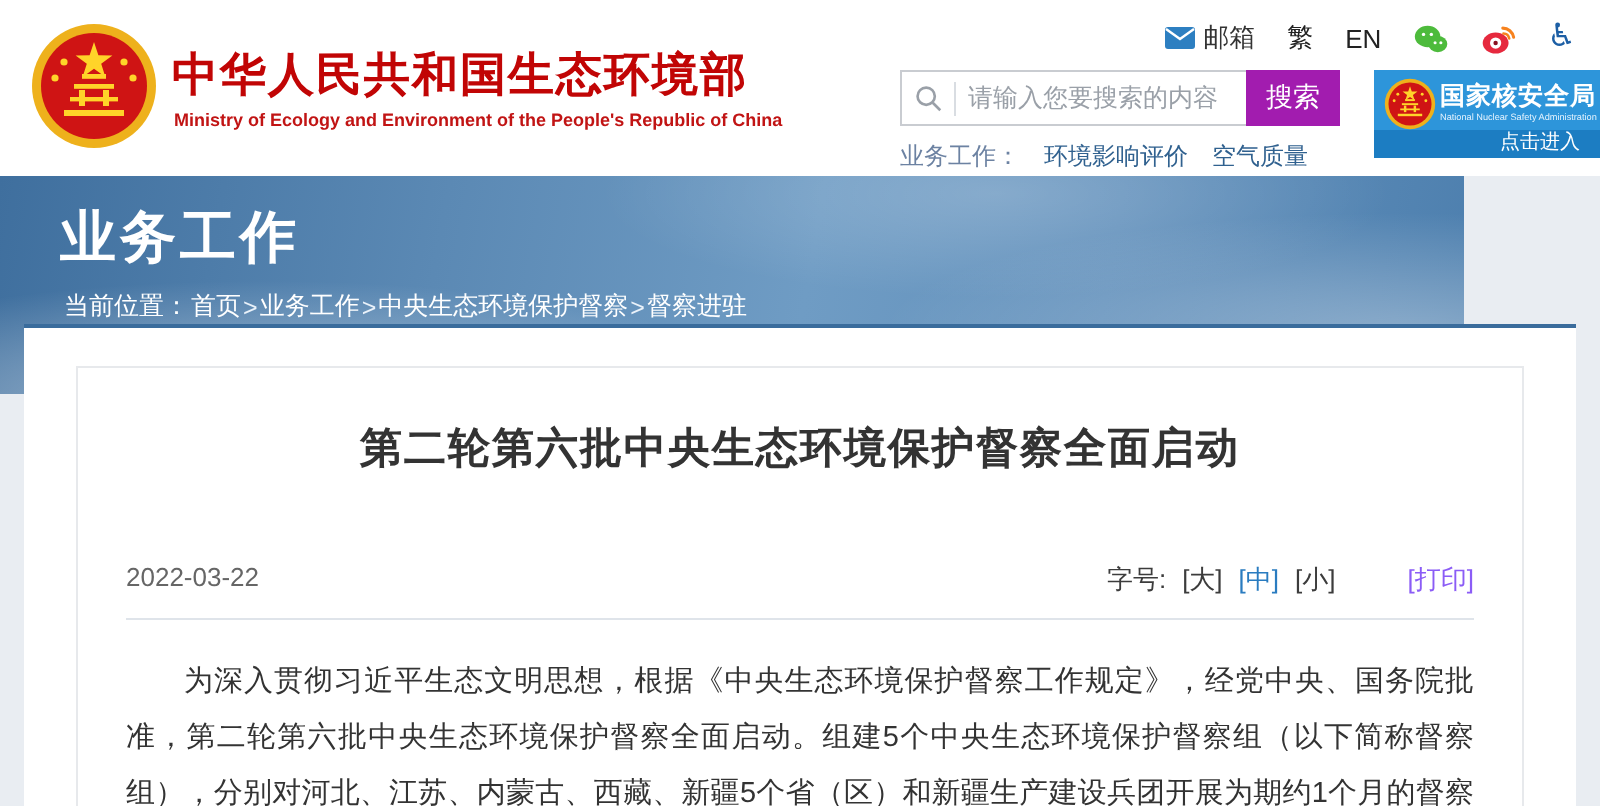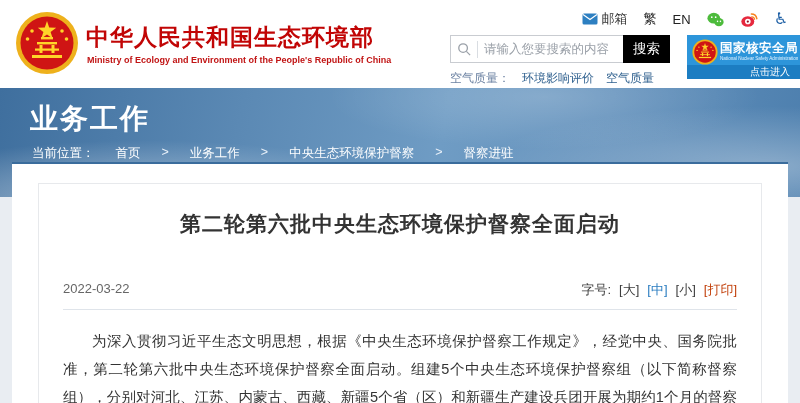--- a/index.html
+++ b/index.html
@@ -17,56 +17,56 @@
   .utils .u-item { display:flex; align-items:center; gap:4px; cursor:pointer; }
   .u-lang { font-size:13px; color:#222; }
   .wheel { font-size:16px; color:#1d5fa5; line-height:1; }
 
   .search-wrap { position:absolute; left:450px; top:35px; width:220px; }
   .search-box { display:flex; align-items:center; height:28px; border:1px solid #c9ccd1; background:#fff; }
   .search-box .mag { padding:0 5px 0 6px; display:flex; align-items:center; }
   .search-box .sep { width:1px; height:17px; background:#d9dde2; }
   .search-box input { flex:1; min-width:0; border:none; outline:none; font-size:12.5px; color:#333; padding:0 6px; font-family:inherit; }
   .search-box input::placeholder { color:#9aa0a8; }
-  .search-btn { width:47px; height:28px; margin:-1px -1px -1px 0; background:#000000; color:#fff; font-size:13.5px; border:none; cursor:pointer; font-family:inherit; }
+  .search-btn { width:47px; height:28px; margin:-1px -1px -1px 0; background:#a21caf; color:#fff; font-size:13.5px; border:none; cursor:pointer; font-family:inherit; }
   .hot-row { margin-top:7px; font-size:12px; display:flex; gap:12px; white-space:nowrap; }
   .hot-label { color:#6c82a2; }
   .hot-link { color:#30618f; cursor:pointer; text-decoration:none; }
 
   .nuclear { position:absolute; left:687px; top:35px; width:132px; height:44px; background:#2d95da; cursor:pointer; overflow:hidden; }
   .nuclear .n-emblem { position:absolute; left:5px; top:4px; }
   .nuclear .n-title { position:absolute; left:33px; top:5px; color:#fff; font-weight:bold; font-size:12.5px; white-space:nowrap; letter-spacing:.5px; }
   .nuclear .n-sub { position:absolute; left:33px; top:21px; color:#e6f4ff; font-size:4.6px; white-space:nowrap; }
   .nuclear .n-strip { position:absolute; left:0; bottom:0; width:100%; height:14px; background:#1c7dc2; color:#fff; font-size:10px; text-align:center; line-height:14px; padding-left:34px; }
 
   
-  .banner { position:absolute; top:88px; left:0; width:800px; height:109px;
+  .banner { position:absolute; top:88px; left:0; width:732px; height:109px;
     background:
       radial-gradient(60% 95% at 18% 105%, rgba(255,255,255,.5) 0%, rgba(255,255,255,0) 60%),
       radial-gradient(45% 80% at 68% 8%, rgba(255,255,255,.2) 0%, rgba(255,255,255,0) 60%),
       radial-gradient(55% 85% at 96% 72%, rgba(255,255,255,.33) 0%, rgba(255,255,255,0) 65%),
       linear-gradient(100deg,#3f6f9e 0%,#5b89b4 30%,#6f9cc4 55%,#6391bc 75%,#4d7fae 100%);
   }
   .banner-title { position:absolute; left:30px; top:12px; color:#fff; font-size:28px; font-weight:bold; letter-spacing:2px; }
-  .breadcrumb { position:absolute; left:32px; top:57px; color:#fff; font-size:12.5px; display:flex; gap:21px; white-space:nowrap; }
+  .breadcrumb { position:absolute; left:32px; top:57px; color:#fff; font-size:12.5px; display:flex; gap:1px; align-items:center; white-space:nowrap; }
   .breadcrumb .bc-link { color:#fff; cursor:pointer; text-decoration:none; }
   .breadcrumb .bc-sep { color:#eaf2fa; }
 
   
   .content-outer { position:absolute; left:12px; top:162px; width:776px; height:241px; background:#fff; border-top:2px solid #3a6c9c; }
   .content-card { position:absolute; left:38px; top:183px; width:724px; height:220px; background:#fff; border:1px solid #e7e9ec; border-bottom:none; padding:0 24px; }
 
   .article-title { margin-top:26px; text-align:center; font-size:21px; font-weight:bold; color:#333; letter-spacing:1px; }
   .meta-row { margin-top:43px; display:flex; justify-content:space-between; align-items:flex-start; font-size:13px; }
   .article-date { color:#666; }
   .meta-right { display:flex; align-items:center; gap:8px; color:#3c3c3c; }
   .fs-label { color:#3c3c3c; }
   .fs-item { cursor:pointer; color:#3c3c3c; }
   .fs-item.active { color:#2a7cc0; }
-  .print-btn { cursor:pointer; color:#c2410c; }
+  .print-btn { margin-left:28px; cursor:pointer; color:#8b5cf6; }
   .rule { margin-top:10px; border:none; border-top:1px solid #dfe4ea; height:0; }
   .article-body { margin-top:17px; font-size:14.5px; color:#333; line-height:28px; text-align:justify; }
   .article-body p { text-indent:2em; }
 
   .hidden-defs { position:absolute; width:0; height:0; overflow:hidden; }
 </style>
 </head>
 <body>
 
 <svg class="hidden-defs" aria-hidden="true">
@@ -132,21 +132,21 @@
           <svg width="15" height="15" viewBox="0 0 16 16">
             <circle cx="6.5" cy="6.5" r="4.6" stroke="#9aa0a8" stroke-width="1.4" fill="none"></circle>
             <line x1="10" y1="10" x2="14" y2="14" stroke="#9aa0a8" stroke-width="1.4"></line>
           </svg>
         </span>
         <span class="sep"></span>
         <input type="text" placeholder="请输入您要搜索的内容" style="">
         <button class="search-btn">搜索</button>
       </div>
       <div class="hot-row">
-        <span class="hot-label">空气质量：</span>
+        <span class="hot-label">业务工作：</span>
         <a class="hot-link">环境影响评价</a>
         <a class="hot-link">空气质量</a>
       </div>
     </div>
 
     <div class="nuclear">
       <svg class="n-emblem" width="26" height="26" viewBox="0 0 64 64">
           <use href="#emblem"></use>
         </svg>
       <div class="n-title">国家核安全局</div>

